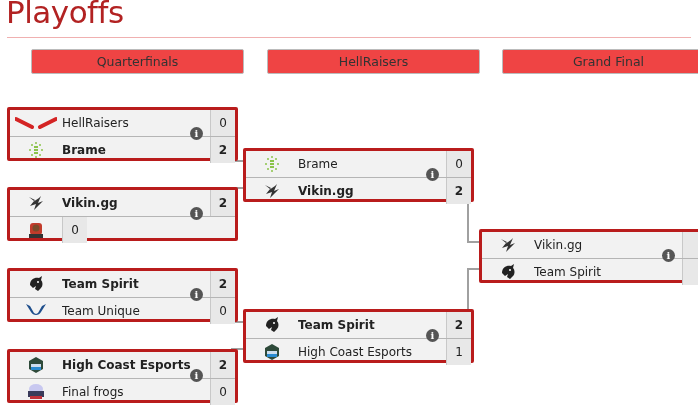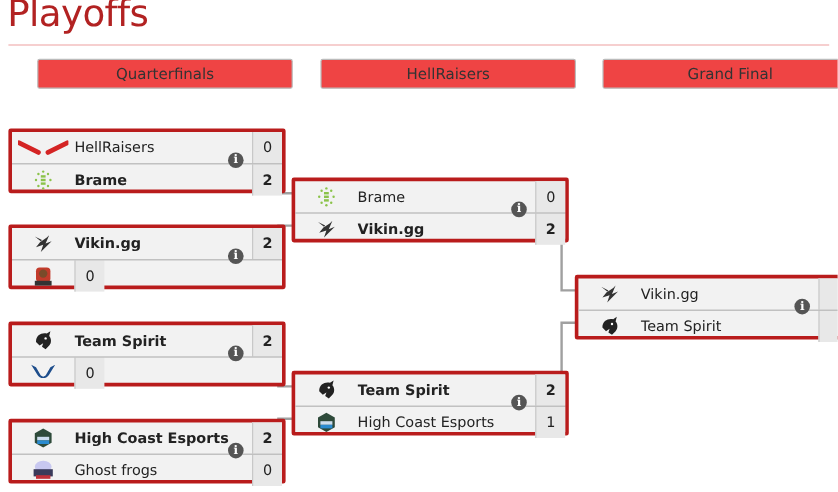--- a/index.html
+++ b/index.html
@@ -117,20 +117,21 @@
         </span>
         <span class="name win">Team Spirit</span>
         <span class="score win">2</span>
       </div>
       <div class="row r1">
         <span class="logo">
           <svg width="22" height="18" viewBox="0 0 22 18">
             <path d="M1 2 L6 10 C8 14 14 14 16 10 L21 2 L17 4 L13 11 L11 12 L9 11 L5 4 Z" fill="#1e4e8c"></path>
           </svg>
         </span>
+        <span class="name">Team Unique</span>
         <span class="score">0</span>
       </div>
       <div class="divider"></div>
     </div>
     <div class="info" style="left: 190px; top: 288px;">i</div>
     <div class="match" style="left: 7px; top: 349px;">
       <div class="row r0">
         <span class="logo">
           <svg width="16" height="18" viewBox="0 0 16 18">
             <path d="M8 1 L15 5 L15 13 L8 17 L1 13 L1 5 Z" fill="#2e4a3a"></path>
@@ -142,21 +143,21 @@
         <span class="score win">2</span>
       </div>
       <div class="row r1">
         <span class="logo">
           <svg width="20" height="18" viewBox="0 0 20 18">
             <ellipse cx="10" cy="6" rx="7" ry="5" fill="#c8c8f0"></ellipse>
             <rect x="2" y="8" width="16" height="6" fill="#3a3a5a"></rect>
             <rect x="4" y="13" width="12" height="3" fill="#c0303a"></rect>
           </svg>
         </span>
-        <span class="name">Ghost frogs</span>
+        <span class="name">Final frogs</span>
         <span class="score">0</span>
       </div>
       <div class="divider"></div>
     </div>
     <div class="info" style="left: 190px; top: 369px;">i</div>
     <div class="match" style="left: 243px; top: 148px;">
       <div class="row r0">
         <span class="logo">
           <svg width="18" height="18" viewBox="0 0 18 18">
             <g fill="#8bc34a">

